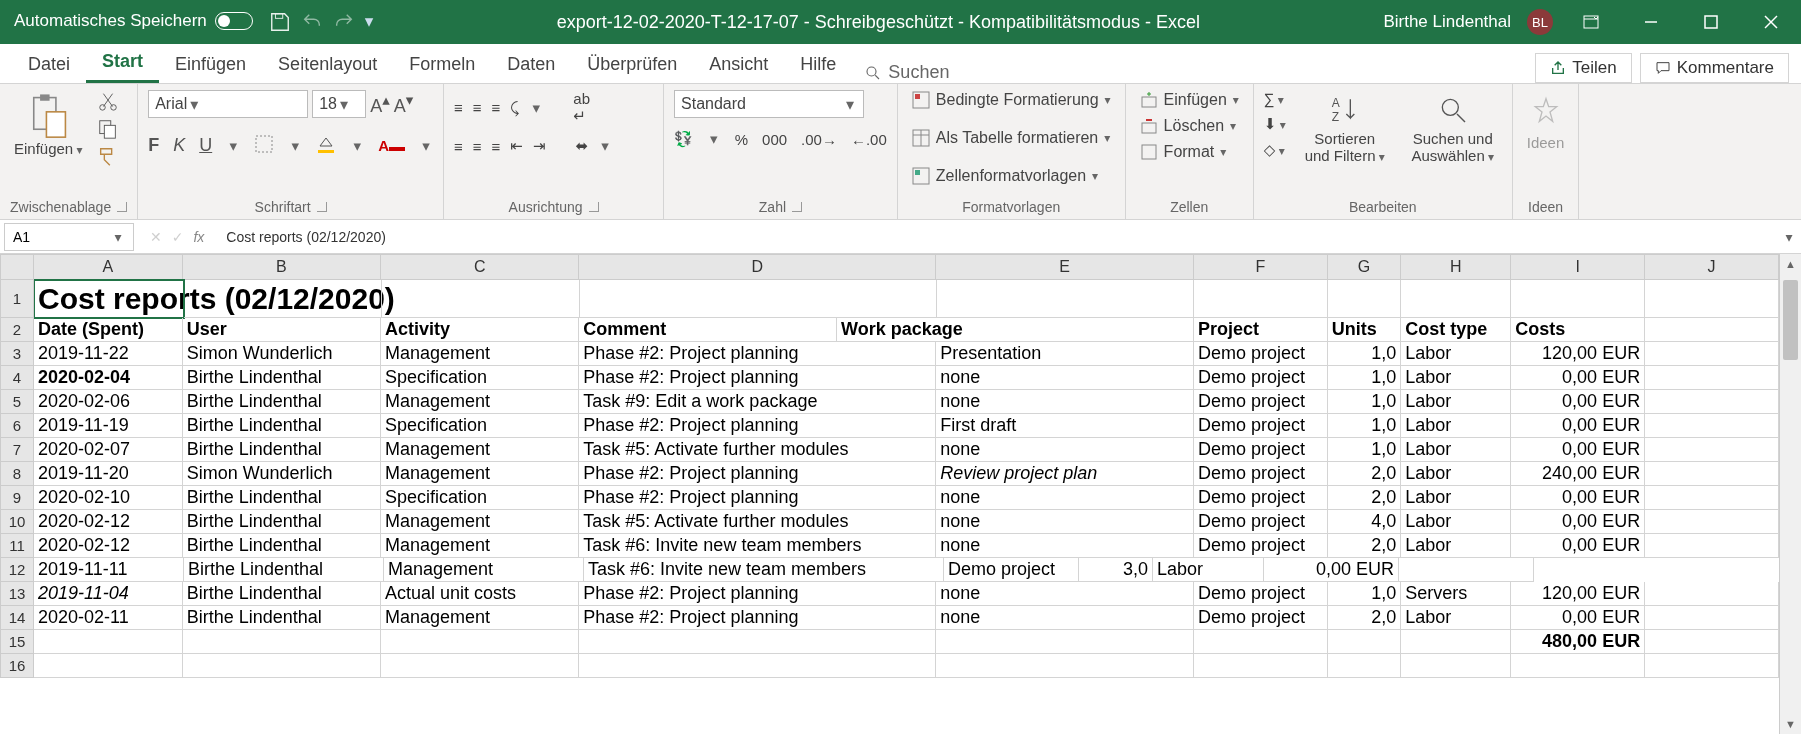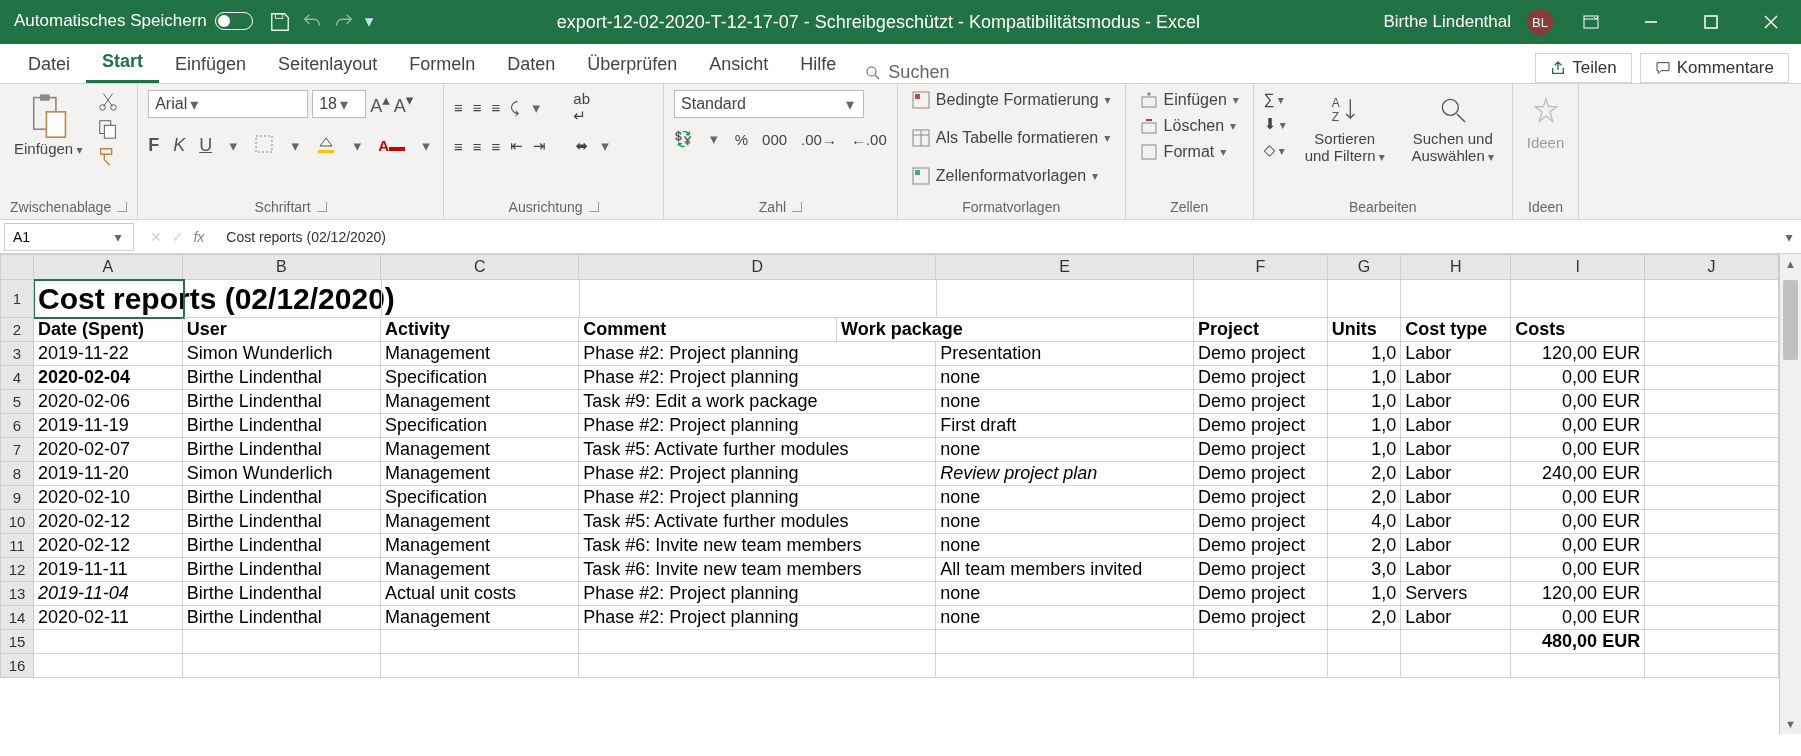--- a/index.html
+++ b/index.html
@@ -545,21 +545,20 @@
           <div class="cell right" style="width: 74px;">2,0</div>
           <div class="cell" style="width: 111px;">Labor</div>
           <div class="cell right" style="width: 135px;">0,00 EUR</div>
           <div class="cell" style="width: 135px;"></div>
         </div>
         <div class="data-row">
           <div class="cell" style="width: 150px;">2019-11-11</div>
           <div class="cell" style="width: 200px;">Birthe Lindenthal</div>
           <div class="cell" style="width: 200px;">Management</div>
           <div class="cell" style="width: 360px;">Task #6: Invite new team members</div>
-          <div class="cell" style="width: 260px;">All team members invited</div>
           <div class="cell" style="width: 135px;">Demo project</div>
           <div class="cell right" style="width: 74px;">3,0</div>
           <div class="cell" style="width: 111px;">Labor</div>
           <div class="cell right" style="width: 135px;">0,00 EUR</div>
           <div class="cell" style="width: 135px;"></div>
         </div>
         <div class="data-row">
           <div class="cell" style="width: 150px; font-style: italic;">2019-11-04</div>
           <div class="cell" style="width: 200px;">Birthe Lindenthal</div>
           <div class="cell" style="width: 200px;">Actual unit costs</div>

